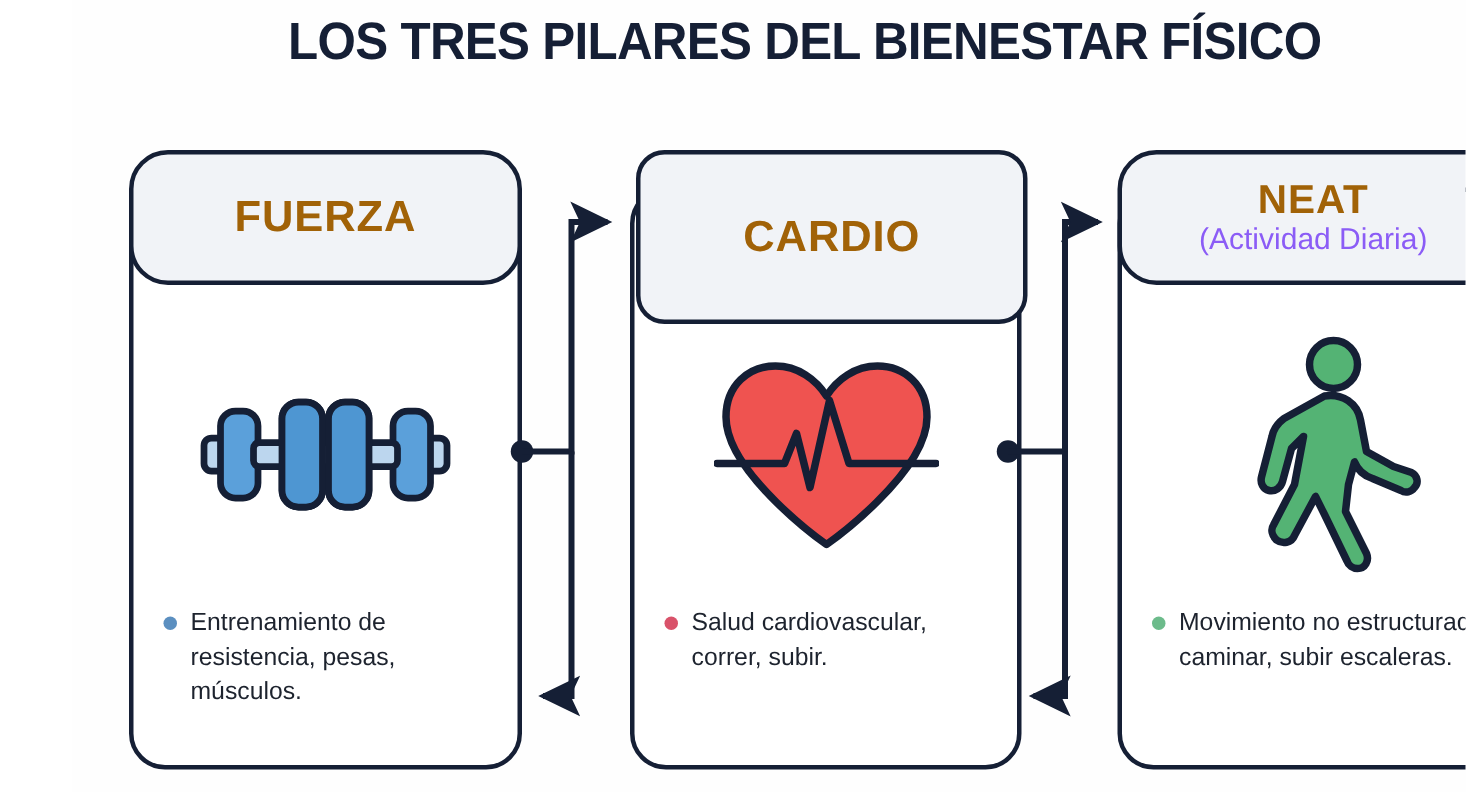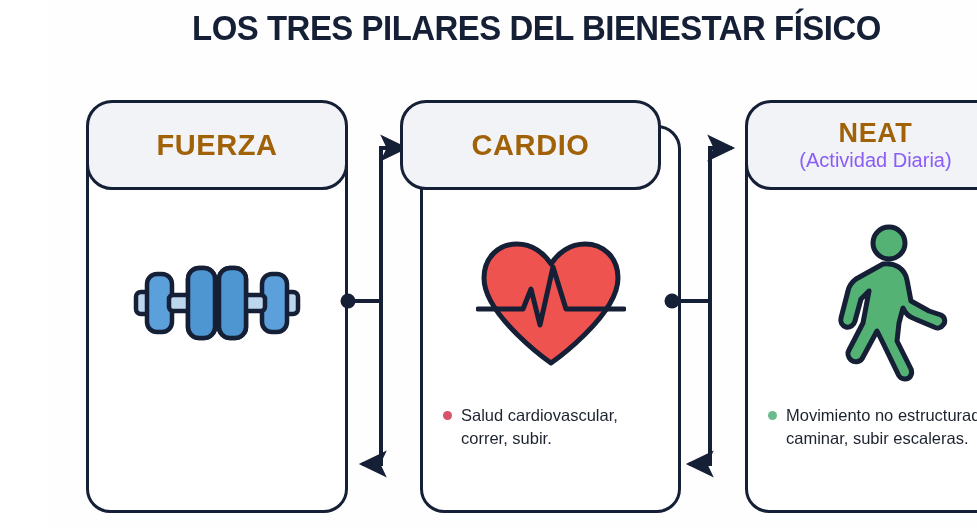--- a/index.html
+++ b/index.html
@@ -56,21 +56,21 @@
     background: #f1f3f7;
     border: 3px solid #151f35;
     border-radius: 26px;
     display: flex;
     flex-direction: column;
     align-items: center;
     justify-content: center;
     z-index: 3;
   }
   #header-fuerza { left: 38px;  top: 100px; width: 262px; height: 90px; }
-  #header-cardio { left: 352px; top: 100px; width: 261px; height: 90px; }
+  #header-cardio { left: 376px; top: 100px; width: 261px; height: 116px; border-radius: 19px; }
   #header-neat   { left: 697px; top: 100px; width: 261px; height: 90px; }
 
   .card-title {
     font-size: 29px;
     font-weight: bold;
     color: #a16207;
     letter-spacing: 0.6px;
     line-height: 1.05;
   }
   .card-title.with-sub { font-size: 27px; margin-bottom: 1px; }
@@ -170,20 +170,24 @@
           <rect x="150" y="44" width="15" height="22" rx="5" fill="#bcd6ee"></rect>
           <rect x="14" y="26" width="25" height="58" rx="10" fill="#5ba0da"></rect>
           <rect x="129" y="26" width="25" height="58" rx="10" fill="#5ba0da"></rect>
           <rect x="55" y="20" width="27" height="70" rx="11" fill="#4e96d2"></rect>
           <rect x="86" y="20" width="27" height="70" rx="11" fill="#4e96d2"></rect>
           <rect x="36" y="47" width="96" height="16" rx="4" fill="#bcd6ee"></rect>
           <rect x="55" y="20" width="27" height="70" rx="11" fill="#4e96d2"></rect>
           <rect x="86" y="20" width="27" height="70" rx="11" fill="#4e96d2"></rect>
         </g>
       </svg>
+    </div>
+    <div class="bullet-row">
+      <span class="bullet-dot" style="background:#5b8fc0"></span>
+      <span class="bullet-text">Entrenamiento de resistencia, pesas, músculos.</span>
     </div>
   </div>
 
   <div class="card-header" id="header-fuerza">
     <div class="card-title">FUERZA</div>
   </div>
 
   <div class="card" id="card-cardio">
     <div class="icon-wrap">
       <svg width="150" height="132" viewBox="0 0 150 132" xmlns="http://www.w3.org/2000/svg">

